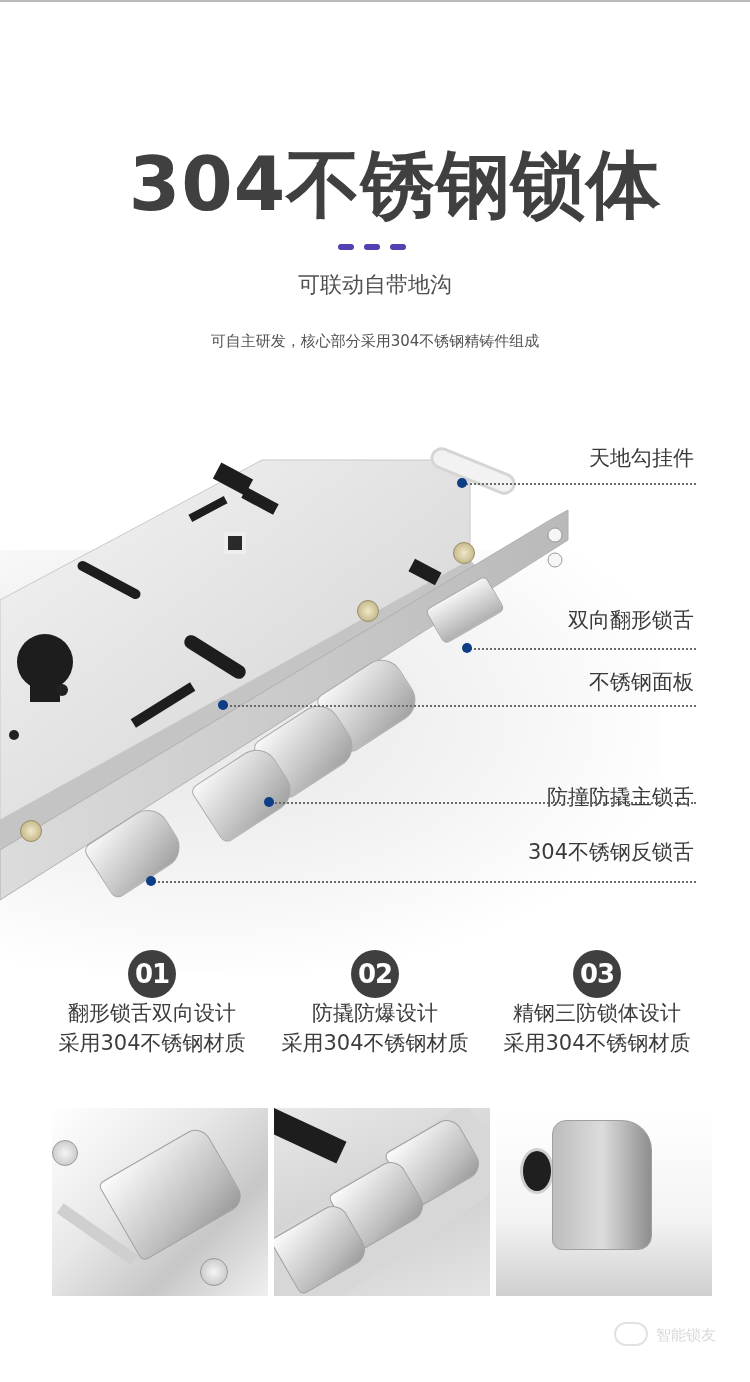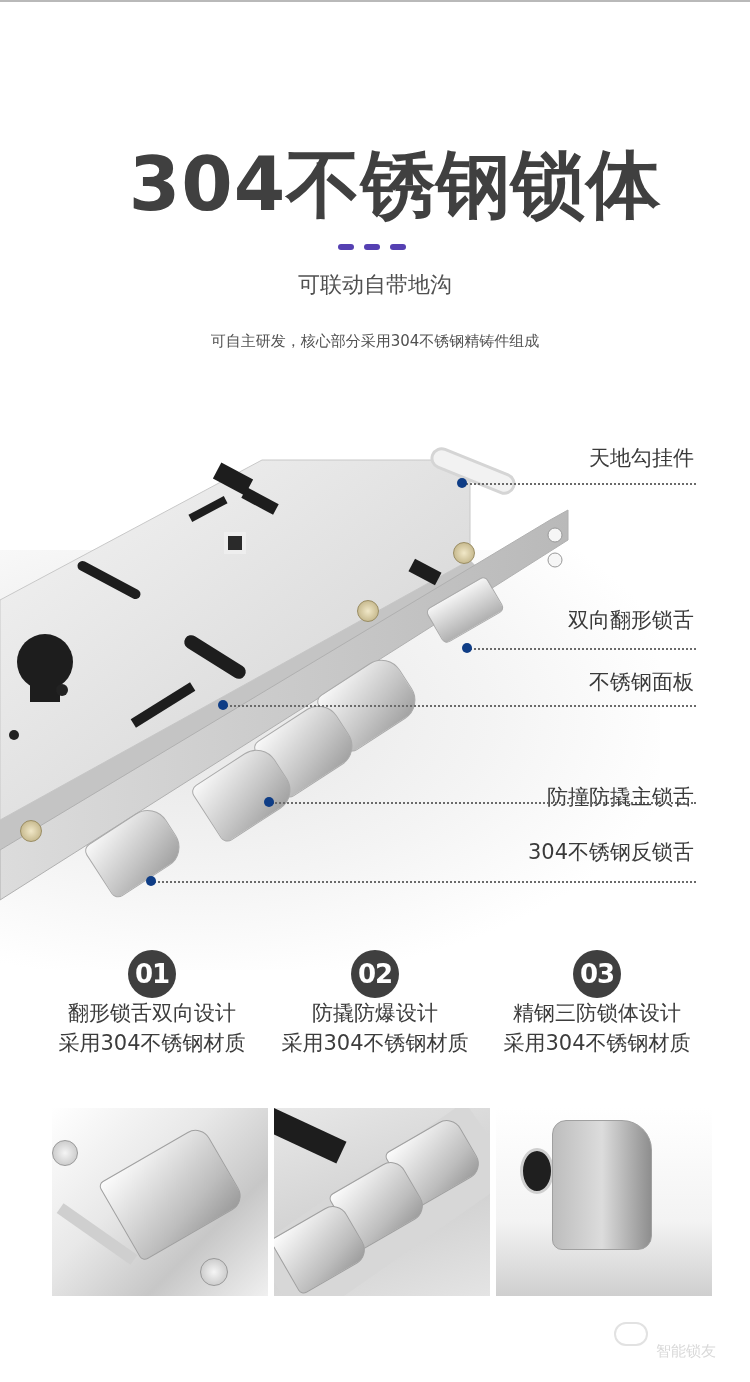--- a/index.html
+++ b/index.html
@@ -31,21 +31,21 @@
   .fl1, .fl2 { font-size:21px; color:#3c3c3c; line-height:30px; }
   .fl1 { }
 
   .thumb { position:absolute; top:1108px; width:216px; height:188px; overflow:hidden; }
   .t1 { left:52px; background:linear-gradient(135deg,#ffffff 0%,#e8e8e8 40%,#c7c7c7 70%,#f0f0f0 100%); }
   .t2 { left:274px; background:linear-gradient(160deg,#e8e8e8 0%,#d0d0d0 55%,#e4e4e4 100%); }
   .t3 { left:496px; background:linear-gradient(180deg,#ffffff 0%,#f3f3f3 60%,#cfcfcf 100%); }
   .tb { position:absolute; background:linear-gradient(160deg,#fdfdfd,#bdbdbd 70%,#999); border:1px solid #a0a0a0; border-radius:6px 16px 16px 6px; }
   .watermark { position:absolute; left:614px; top:1318px; width:110px; height:34px; color:#d9d9d9; font-size:15px; line-height:34px; }
   .wm-cloud { position:absolute; left:0; top:4px; width:34px; height:24px; border:2px solid #e2e2e2; border-radius:14px; }
-  .wm-text { position:absolute; left:42px; top:16px;text-align:center; }
+  .wm-text { position:absolute; left:42px; top:0;text-align:center; }
 </style>
 </head>
 <body>
 
 <div class="topline"></div>
 
 <h1 class="title">304不锈钢锁体</h1>
 <div class="dashes">
   <span class="dash"></span>
   <span class="dash"></span>

